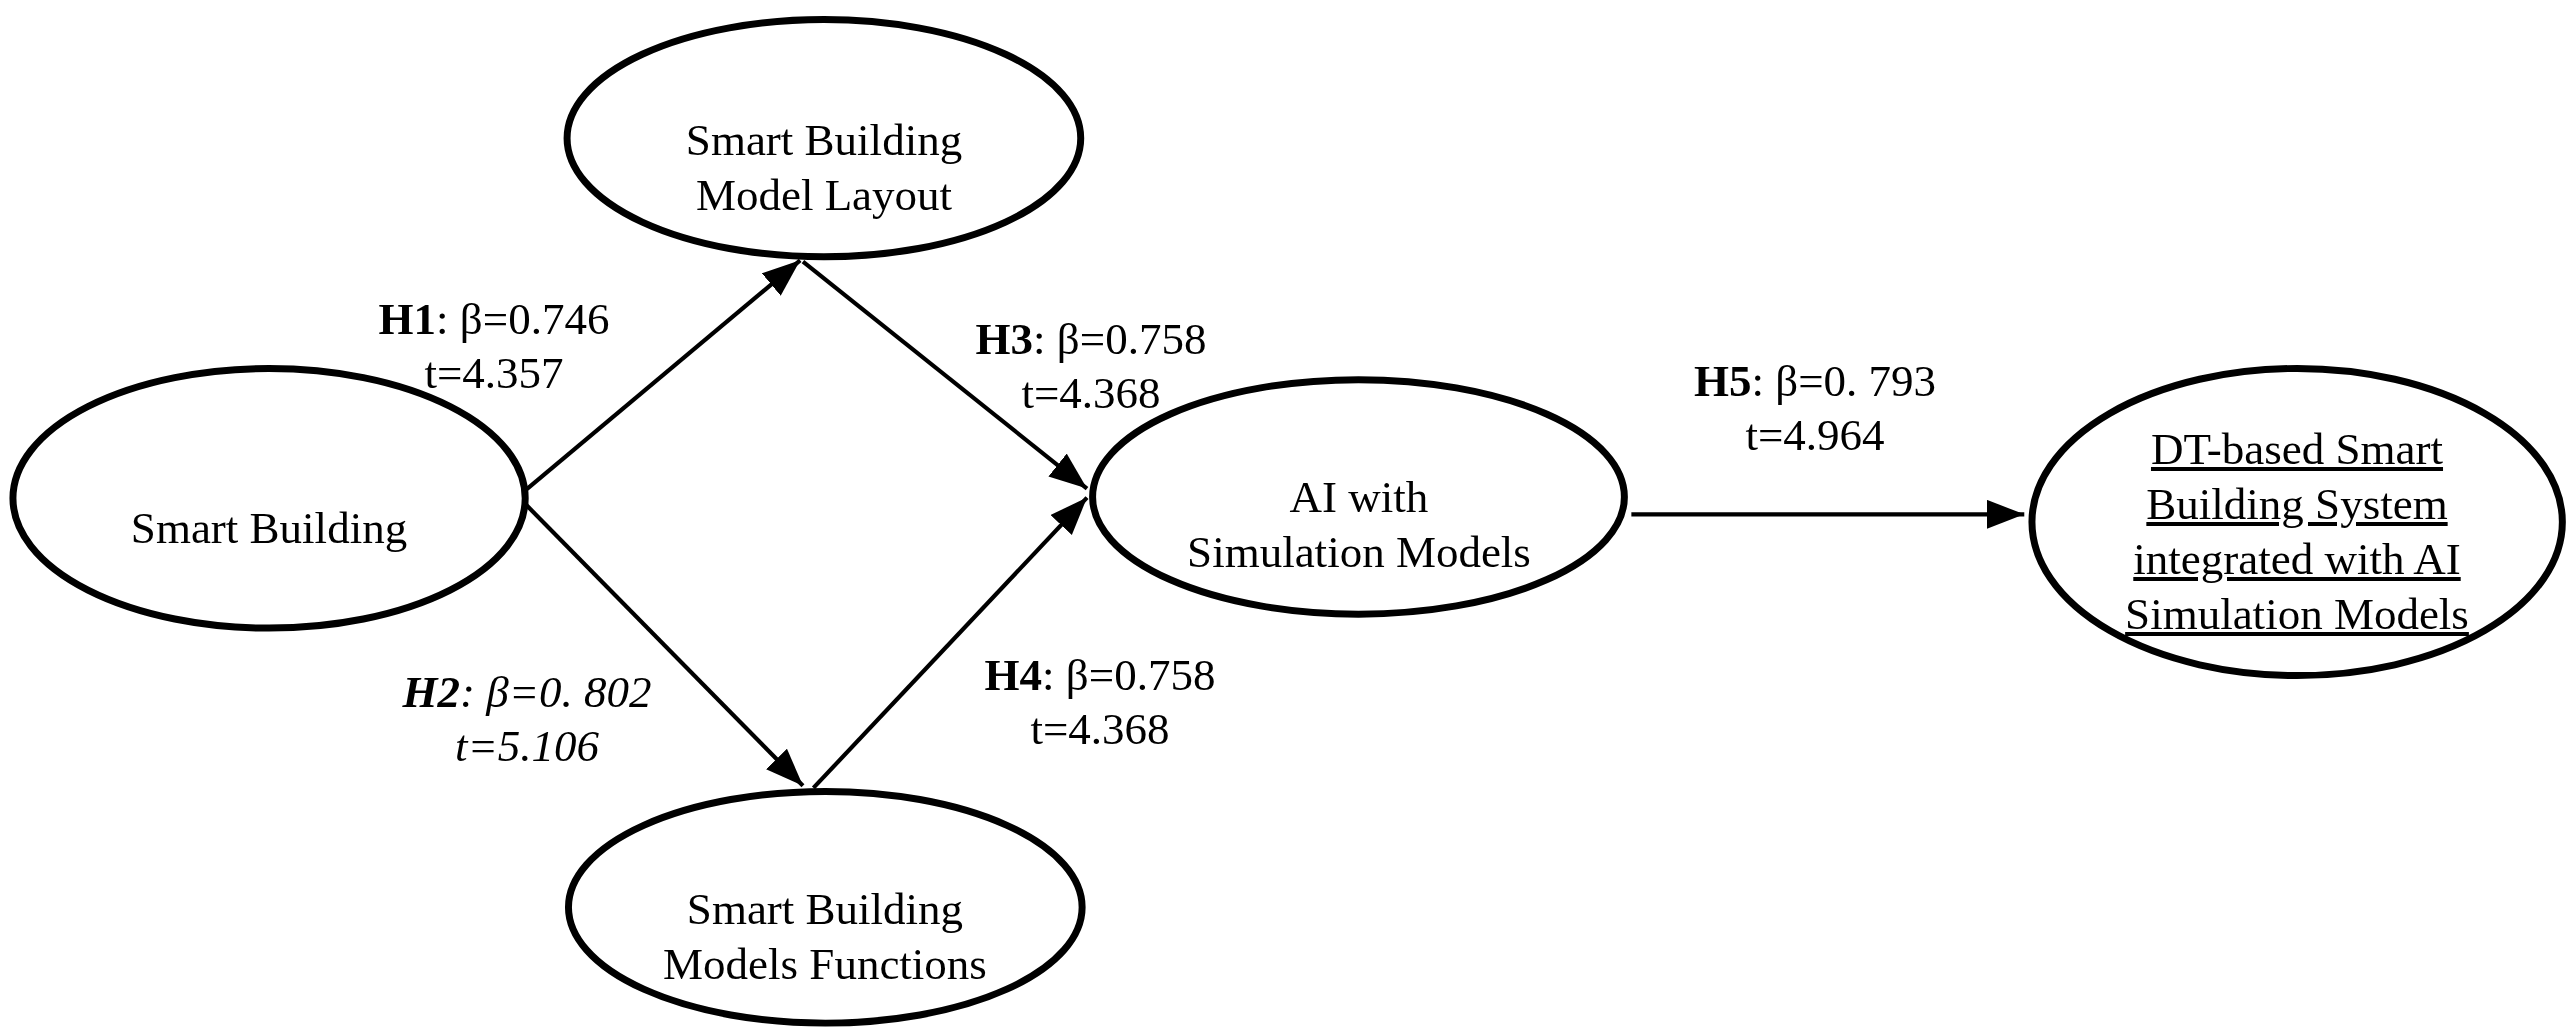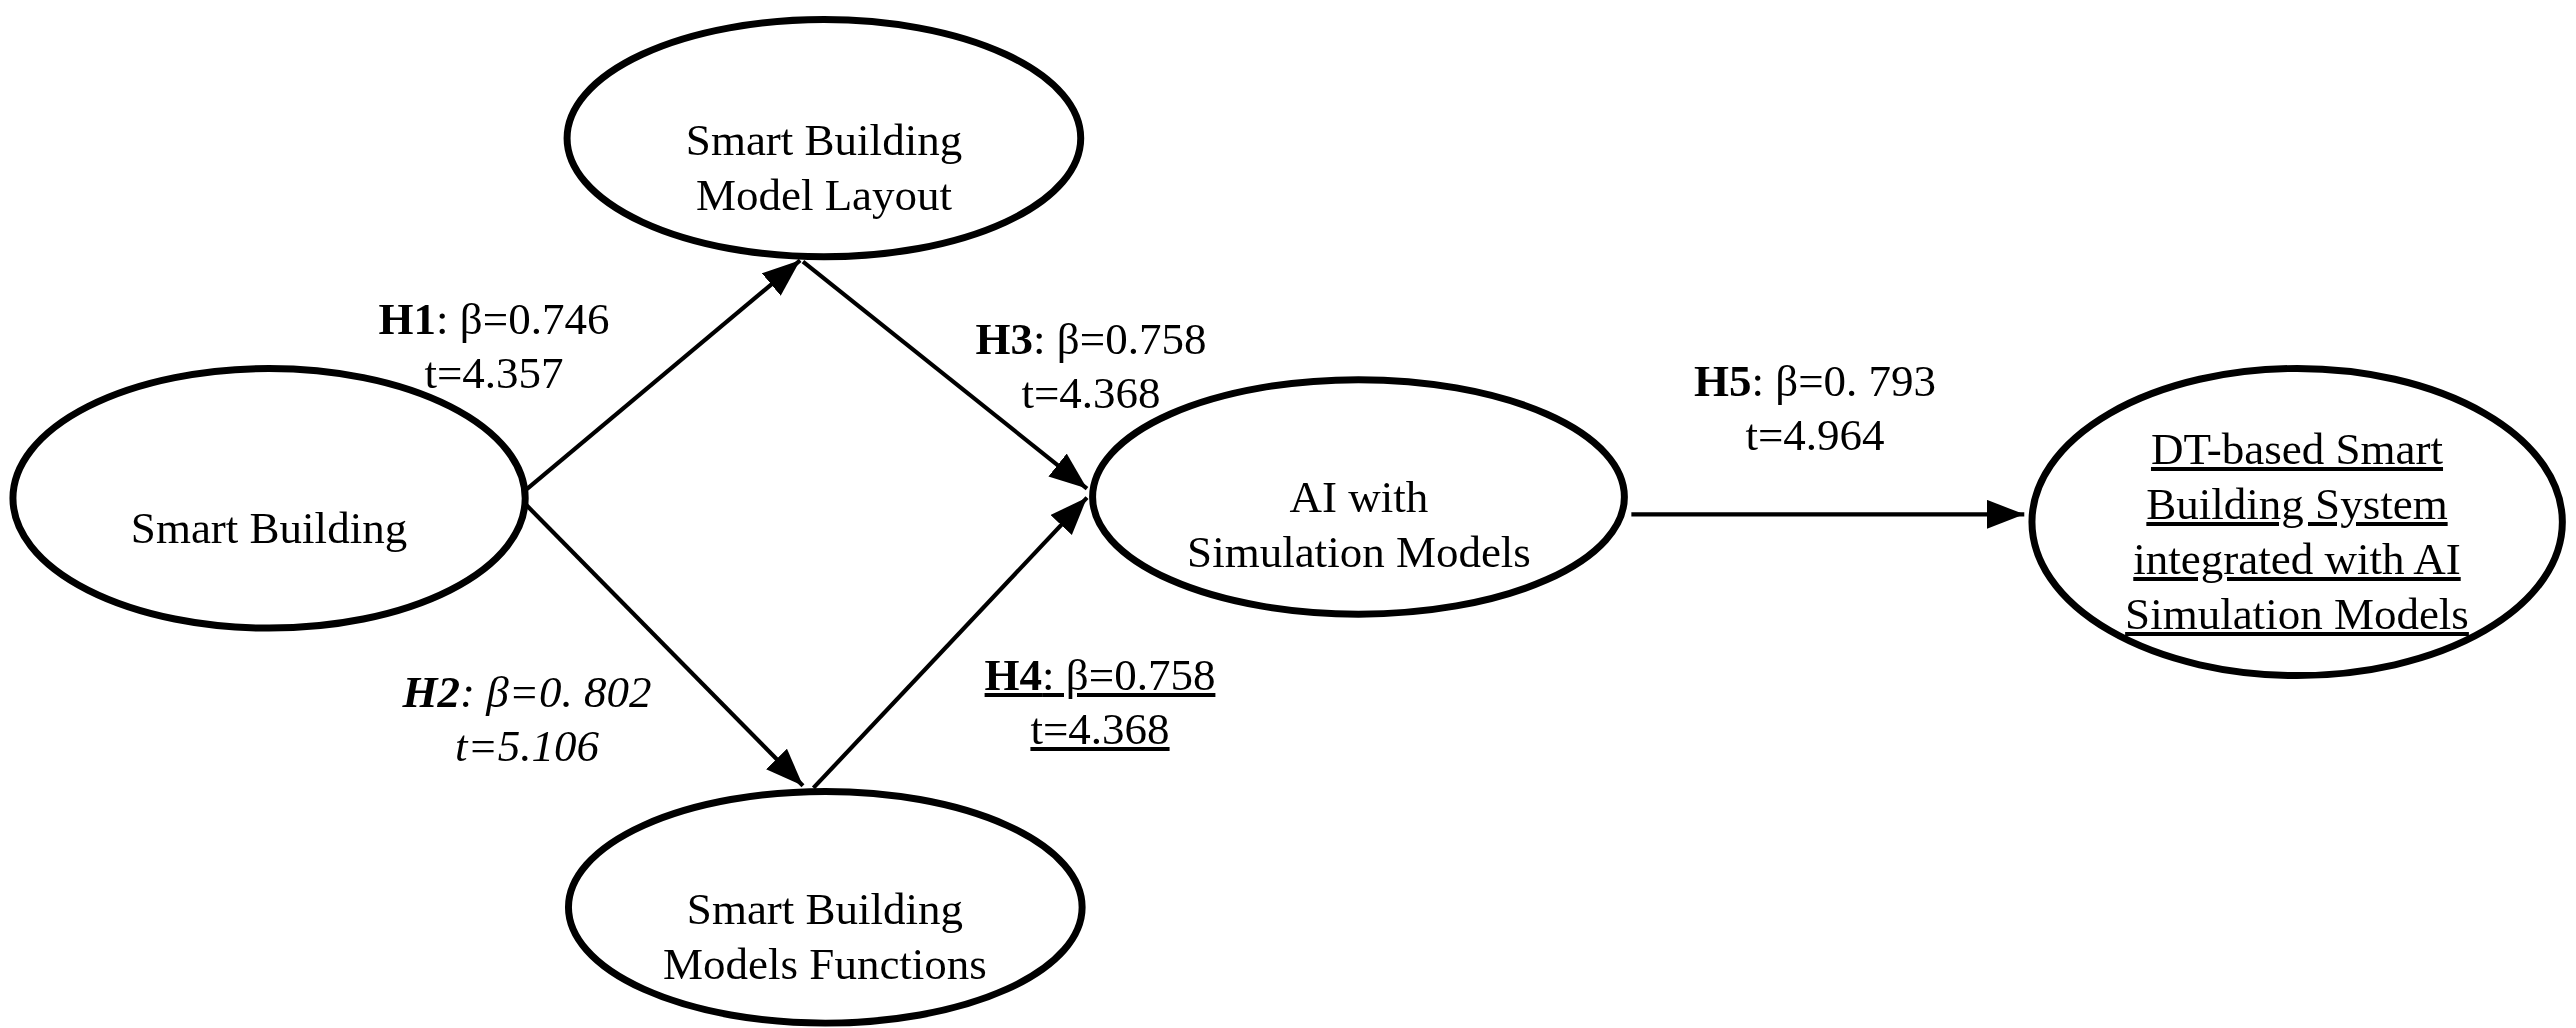--- a/index.html
+++ b/index.html
@@ -103,21 +103,21 @@
   <div class="edge-label" style="left:527px; top:719px;font-style:italic;">
     <div><b>H2</b><span>: β=0. 802</span></div>
     <div>t=5.106</div>
   </div>
 
   <div class="edge-label" style="left:1091px; top:336px;margin-top:30px;">
     <div><b>H3</b><span>: β=0.758</span></div>
     <div>t=4.368</div>
   </div>
 
-  <div class="edge-label" style="left:1100px; top:702px;text-decoration:underline;">
+  <div class="edge-label" style="left:1100px; top:702px;">
     <div><b>H4</b><span>: β=0.758</span></div>
     <div>t=4.368</div>
   </div>
 
   <div class="edge-label" style="left:1815px; top:408px;">
     <div><b>H5</b><span>: β=0. 793</span></div>
     <div>t=4.964</div>
   </div>
 
 </div>

